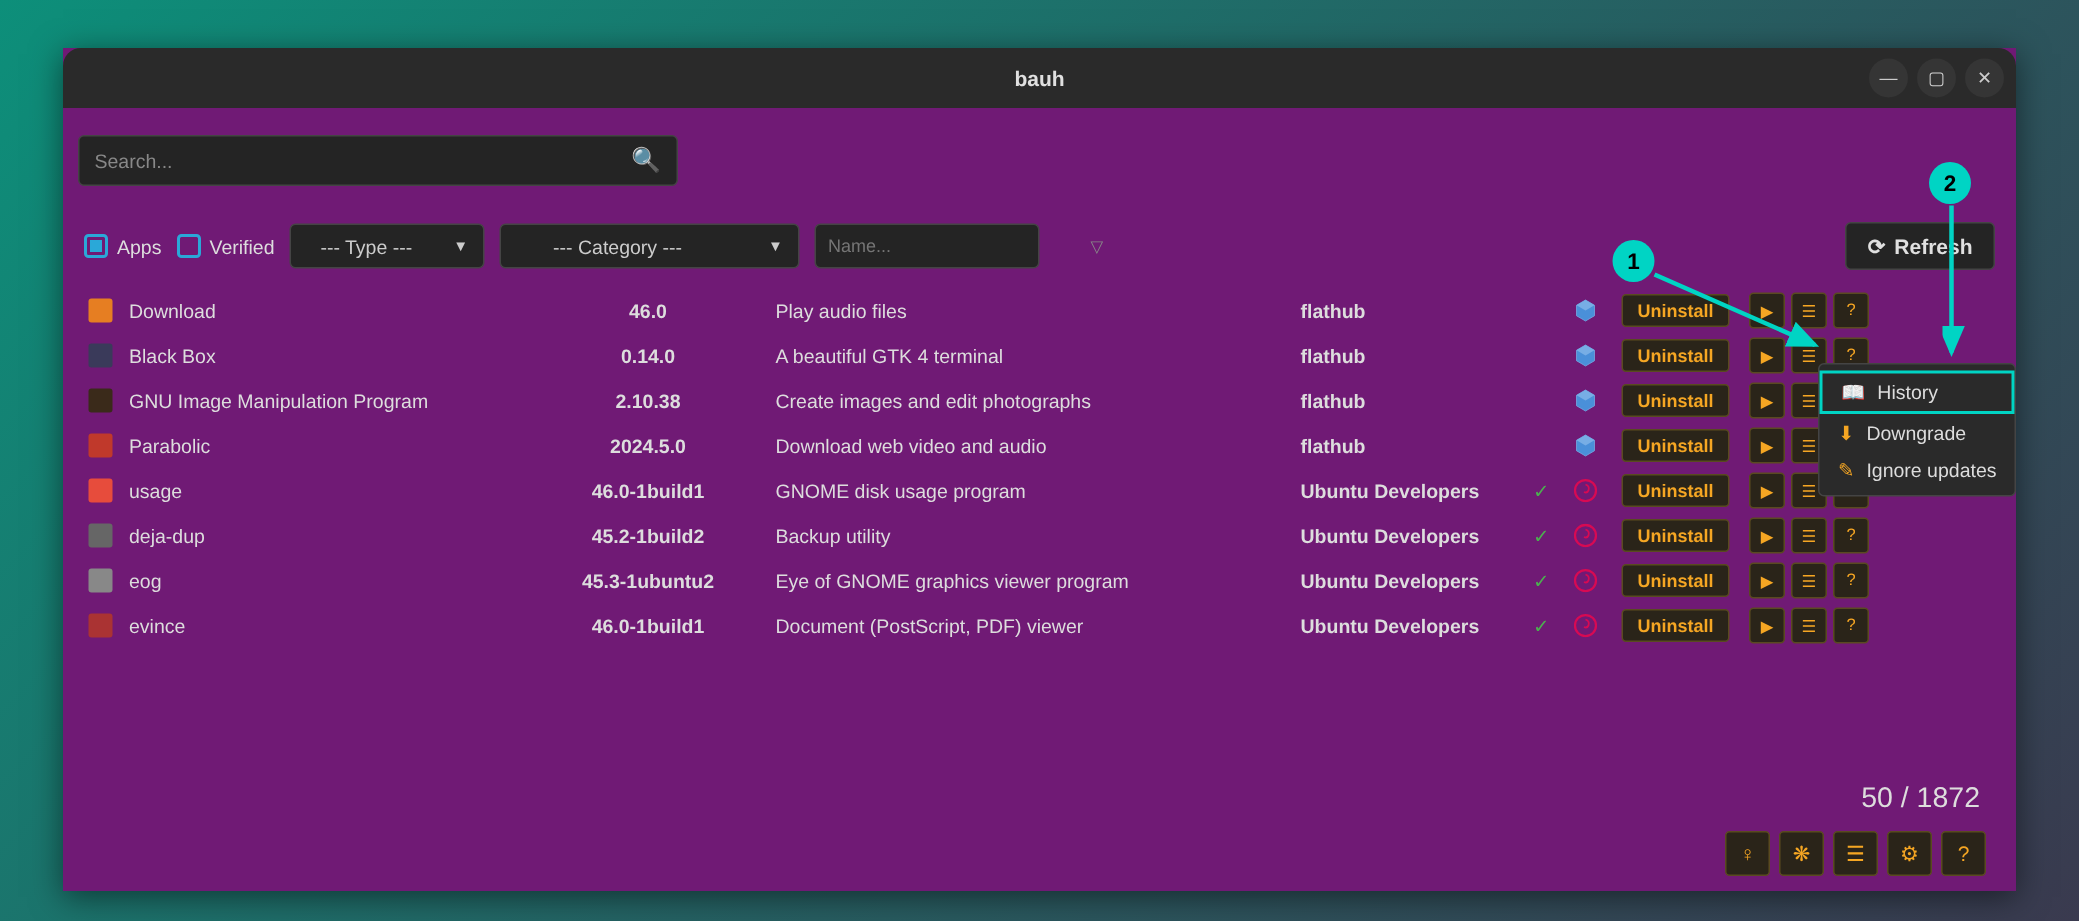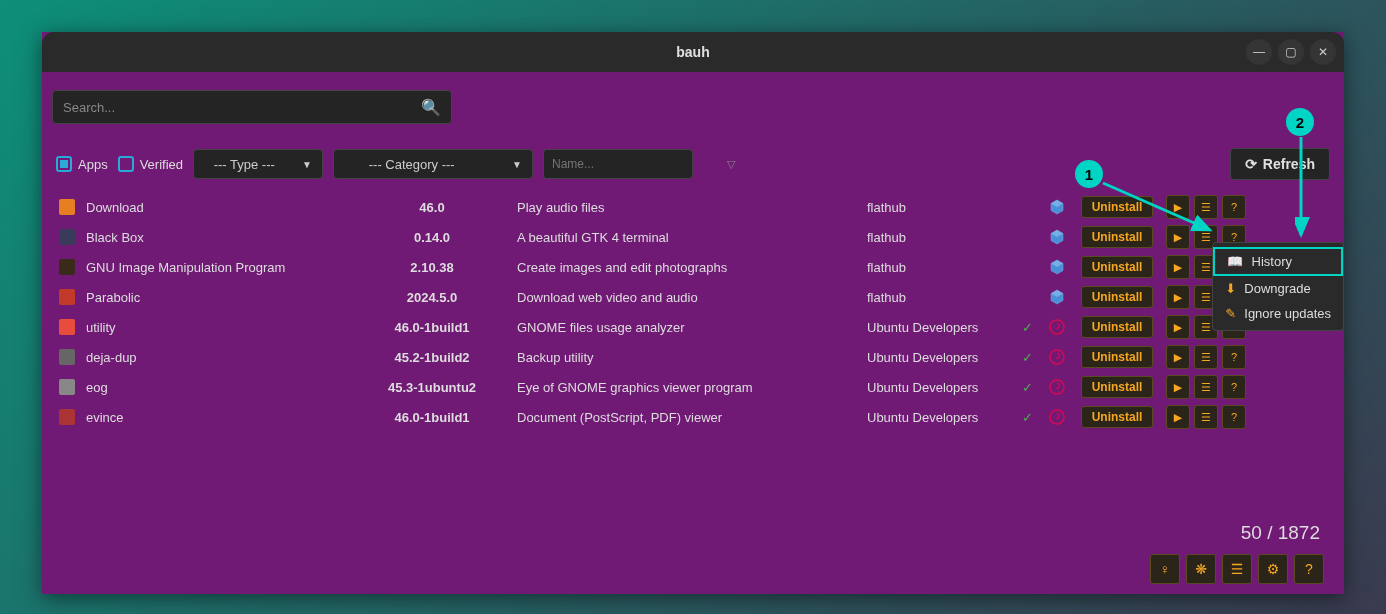--- a/index.html
+++ b/index.html
@@ -24,21 +24,21 @@
 .name-filter { background: #242424; border: 1px solid #444; border-radius: 4px; height: 30px; width: 150px; display: flex; align-items: center; padding: 0 8px; gap: 20px; }
 .name-filter input { flex: 1; background: transparent; border: none; color: #ccc; font-size: 12px; outline: none; }
 .spacer { flex: 1; }
 .refresh-btn { background: #242424; border: 1px solid #444; border-radius: 4px; height: 32px; padding: 0 14px; display: flex; align-items: center; gap: 6px; color: #e0e0e0; font-size: 14px; font-weight: 600; cursor: pointer; }
 .table-container { flex: 1; overflow-y: auto; }
 .table-row { display: flex; align-items: center; height: 30px; font-size: 13px; color: #ddd; }
 .col-icon { width: 30px; display: flex; justify-content: center; }
 .col-name { width: 265px; padding-left: 4px; }
 .col-version { width: 170px; text-align: center; font-weight: bold; }
 .col-desc { width: 350px; }
-.col-source { width: 155px; }
+.col-source { width: 155px; font-weight: bold; }
 .col-verify { width: 20px; color: #4caf50; }
 .col-pkg { width: 30px; display: flex; justify-content: center; }
 .col-action { width: 90px; display: flex; justify-content: center; }
 .col-btns { display: flex; gap: 4px; padding-left: 4px; }
 .uninstall-btn { background: #2a2419; border: 1px solid #5a4a20; color: #f5a623; font-size: 12px; font-weight: 600; padding: 3px 10px; border-radius: 3px; cursor: pointer; }
 .icon-btn { width: 24px; height: 24px; background: #2a2419; border: 1px solid #5a4a20; color: #f5a623; border-radius: 3px; display: flex; align-items: center; justify-content: center; font-size: 11px; cursor: pointer; }
 .app-icon { width: 16px; height: 16px; border-radius: 2px; display: inline-block; }
 .footer-row { display: flex; justify-content: flex-end; padding: 6px 14px 4px 0; color: #ddd; font-size: 19px; }
 .bottom-bar { display: flex; justify-content: flex-end; gap: 6px; padding: 6px 10px 10px 0; }
 .bottom-btn { width: 30px; height: 30px; background: #2a2419; border: 1px solid #5a4a20; color: #f5a623; border-radius: 3px; display: flex; align-items: center; justify-content: center; font-size: 14px; cursor: pointer; }
@@ -195,23 +195,23 @@
     <div class="col-btns">
       <div class="icon-btn">▶</div>
       <div class="icon-btn">☰</div>
       <div class="icon-btn">?</div>
     </div>
         </div>
         <div class="table-row">
     <div class="col-icon">
             <span class="app-icon" style="background:#e74c3c"></span>
           </div>
-    <div class="col-name">utility</div>
+    <div class="col-name">usage</div>
     <div class="col-version">46.0-1build1</div>
-    <div class="col-desc">GNOME files usage analyzer</div>
+    <div class="col-desc">GNOME disk usage program</div>
     <div class="col-source">Ubuntu Developers</div>
     <div class="col-verify">✓</div>
     <div class="col-pkg">
             <svg width="16" height="16" viewBox="0 0 16 16">
               <circle cx="8" cy="8" r="7" fill="none" stroke="#d70a53" stroke-width="1.5"></circle>
               <path d="M 8 4 Q 11 5 10 8 Q 9 10 7 9" fill="none" stroke="#d70a53" stroke-width="1.2"></path>
             </svg>
           </div>
     <div class="col-action">
       <button class="uninstall-btn">Uninstall</button>

